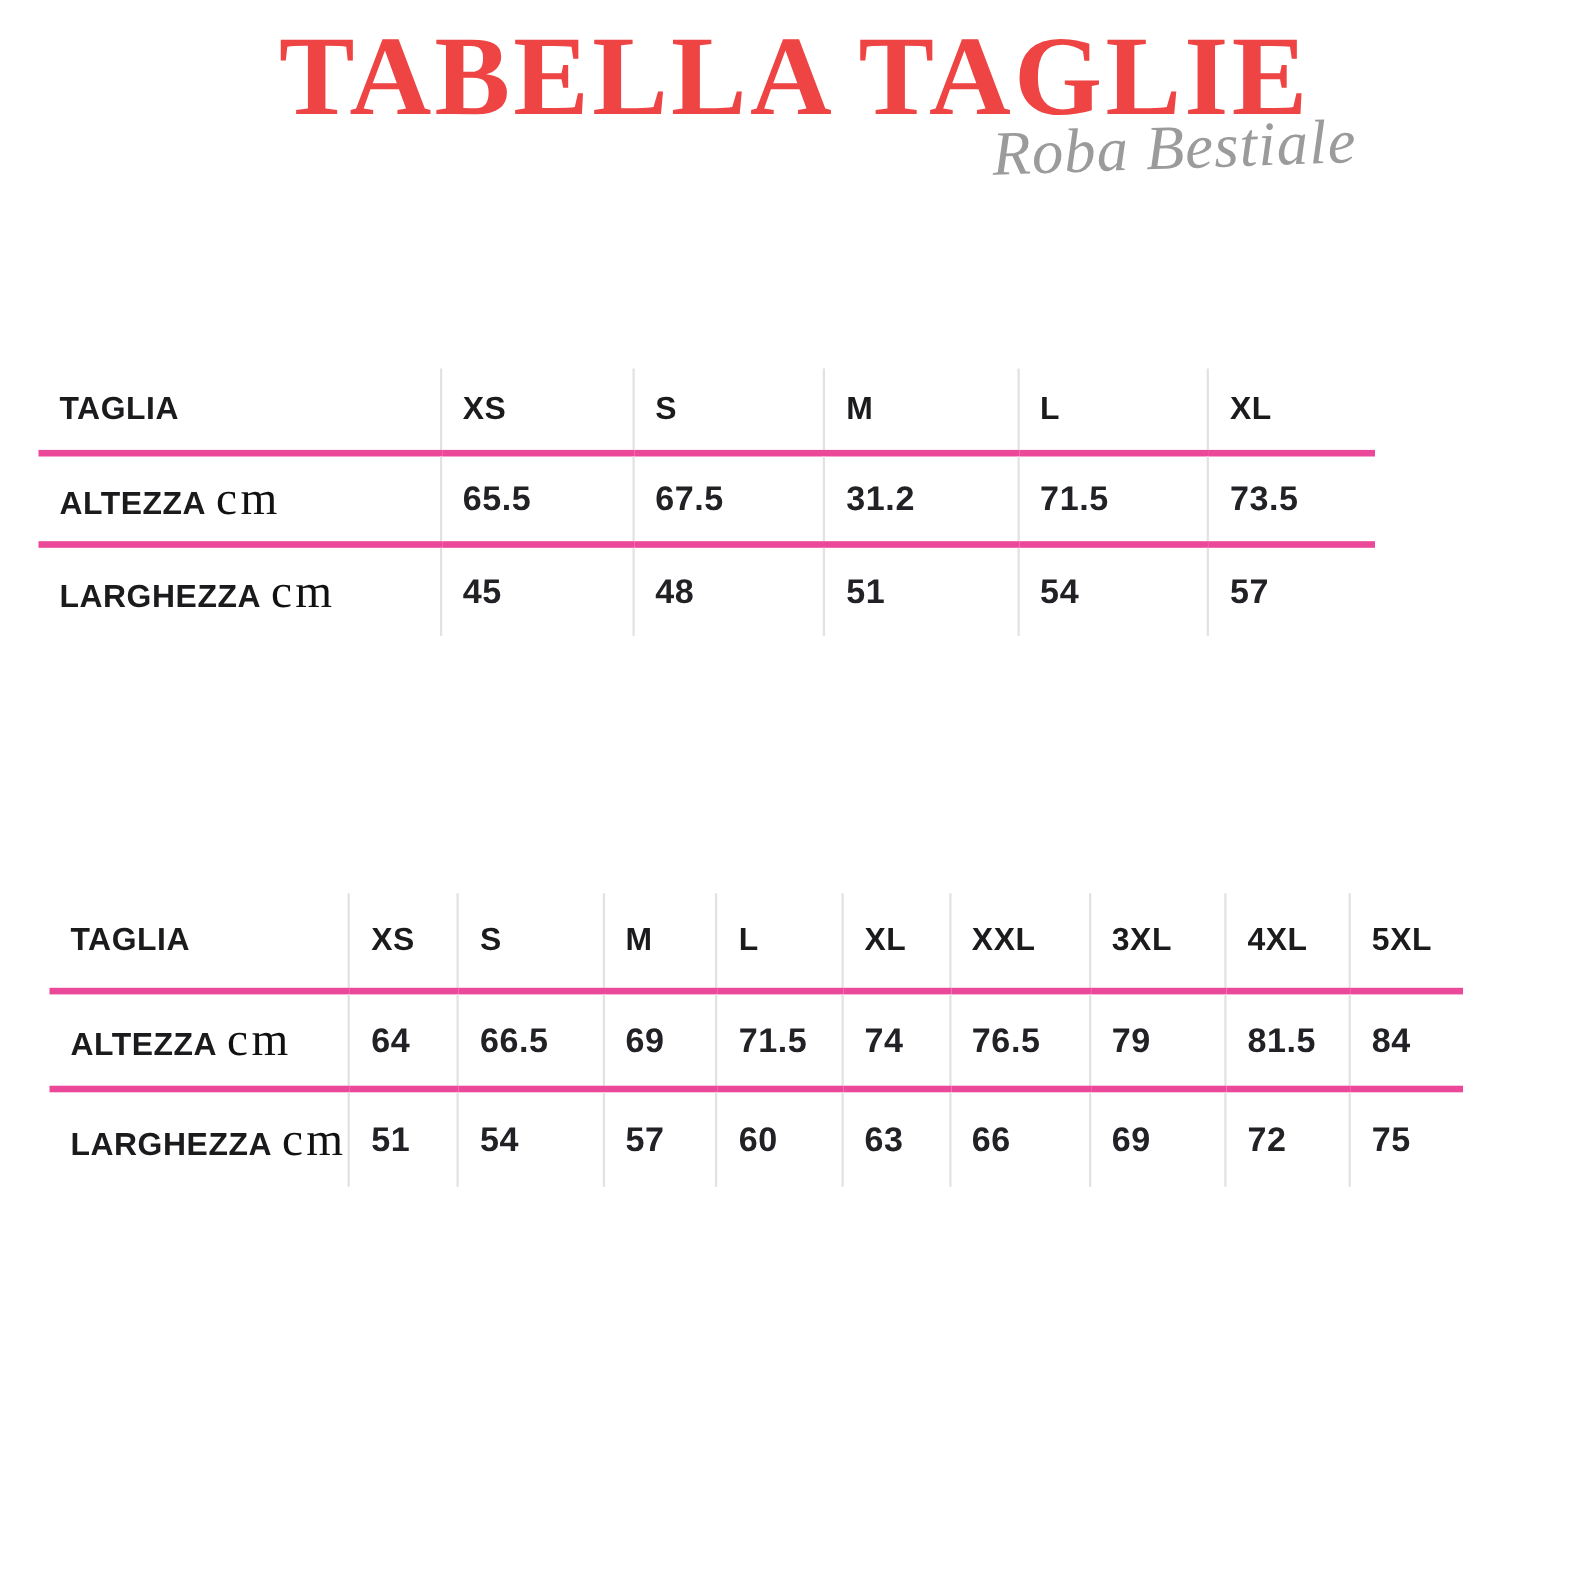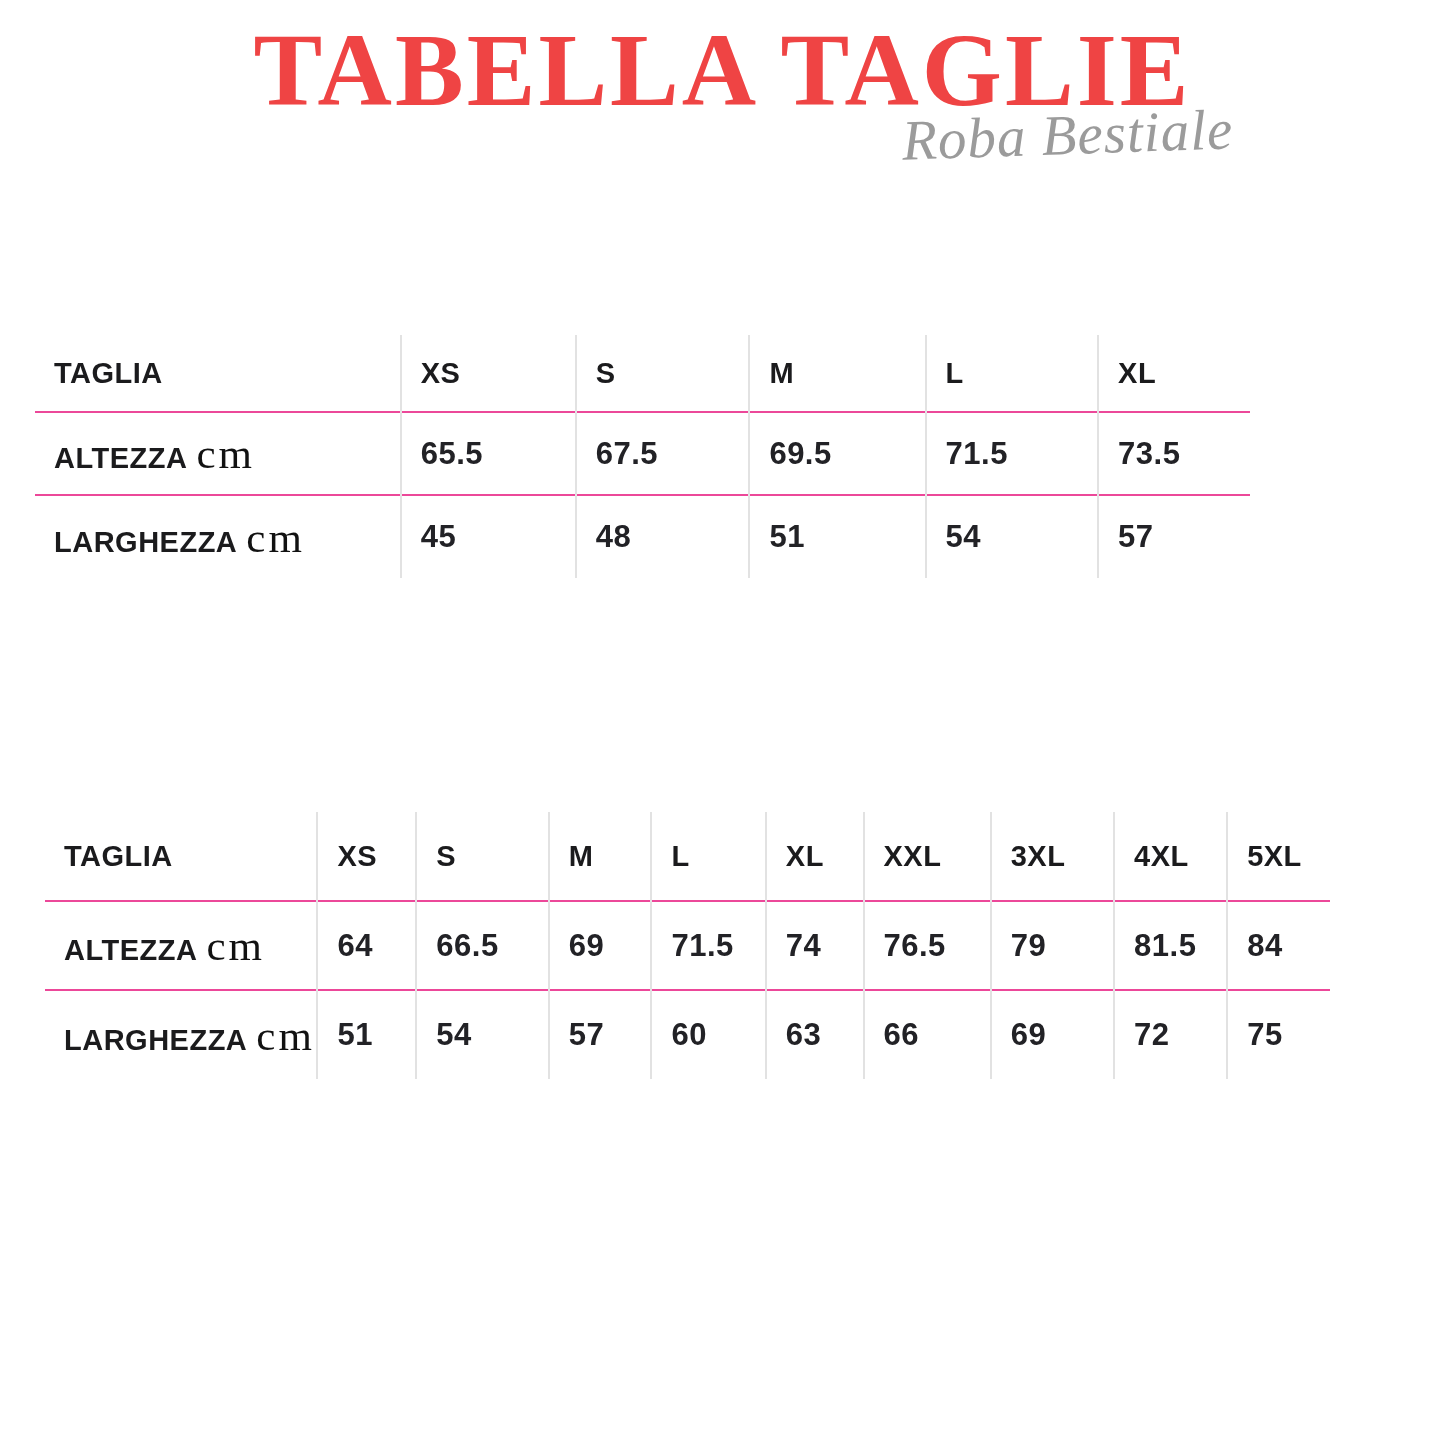--- a/index.html
+++ b/index.html
@@ -69,21 +69,21 @@
   #uomo-table  { left: 45px; top: 812px; width: 1285px; }
 
   .size-table td {
     vertical-align: middle;
     padding-left: 19px;
     padding-right: 0;
     overflow: hidden;
     white-space: nowrap;
   }
   .size-table td + td { border-left: 2px solid #e2e2e2; }
-  .size-table tr + tr td { border-top: 2px solid #ec4899; }
+  .size-table tr + tr td { border-top: 6px solid #ec4899; }
 
   #donna-table tr.hdr td { height: 77px; }
   #donna-table tr.data td { height: 83px; }
   #uomo-table tr.hdr td { height: 89px; }
   #uomo-table tr.data td { height: 89px; }
 
   .col-hdr {
     font-weight: bold;
     font-size: 29px;
     letter-spacing: 0.5px;
@@ -151,21 +151,21 @@
       <td class="col-hdr">M</td>
       <td class="col-hdr">L</td>
       <td class="col-hdr">XL</td>
     </tr>
     <tr class="data">
       <td>
         <span class="row-label">ALTEZZA</span><span class="unit">cm</span>
       </td>
       <td class="val">65.5</td>
       <td class="val">67.5</td>
-      <td class="val">69.5</td>
+      <td class="val">31.2</td>
       <td class="val">71.5</td>
       <td class="val">73.5</td>
     </tr>
     <tr class="data">
       <td>
         <span class="row-label">LARGHEZZA</span><span class="unit">cm</span>
       </td>
       <td class="val">45</td>
       <td class="val">48</td>
       <td class="val">51</td>

